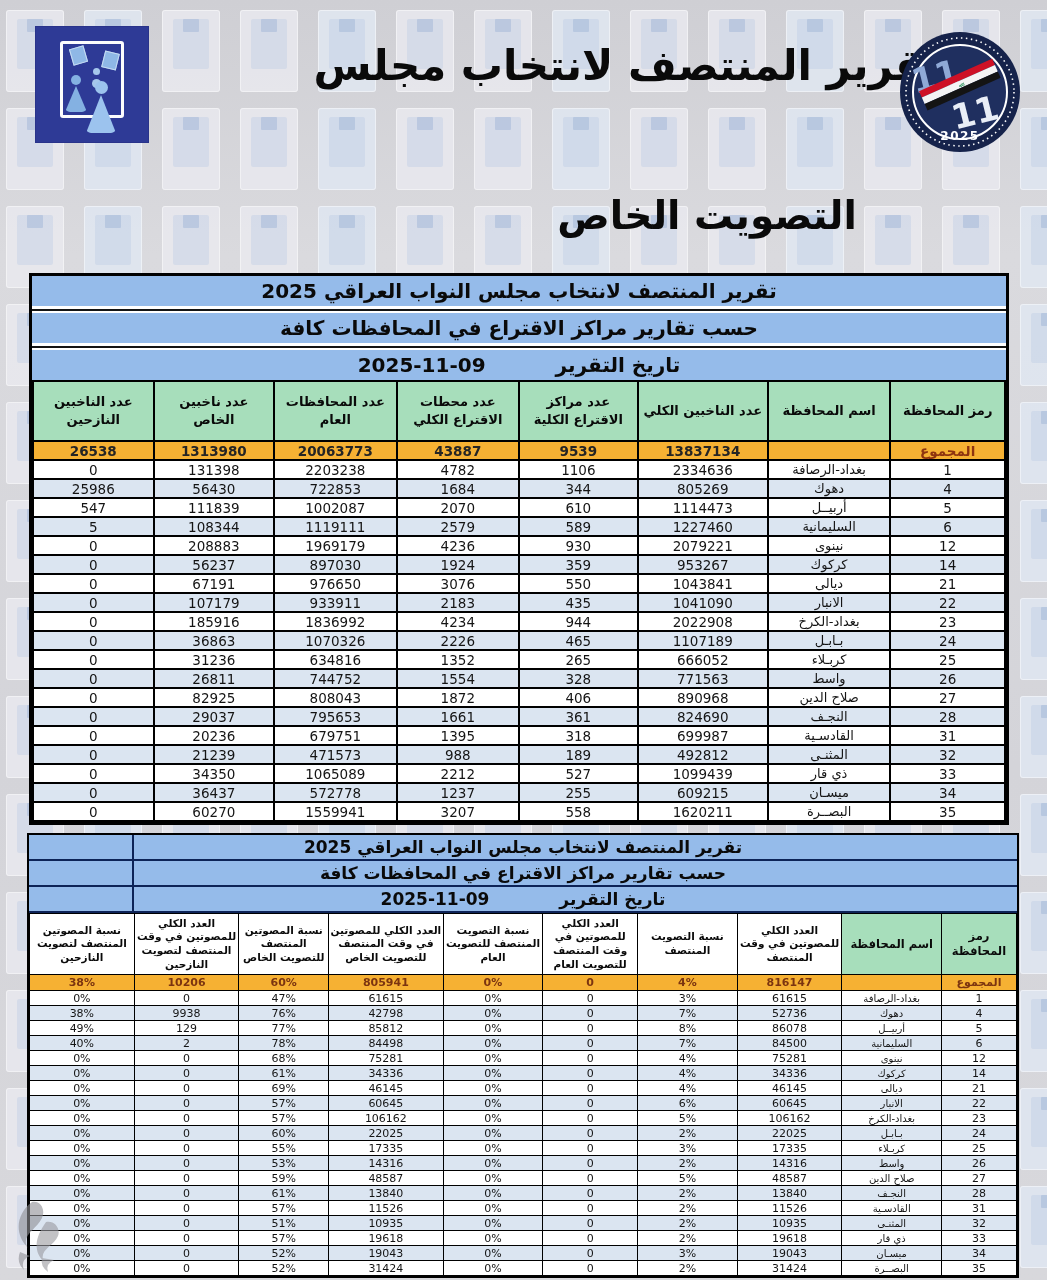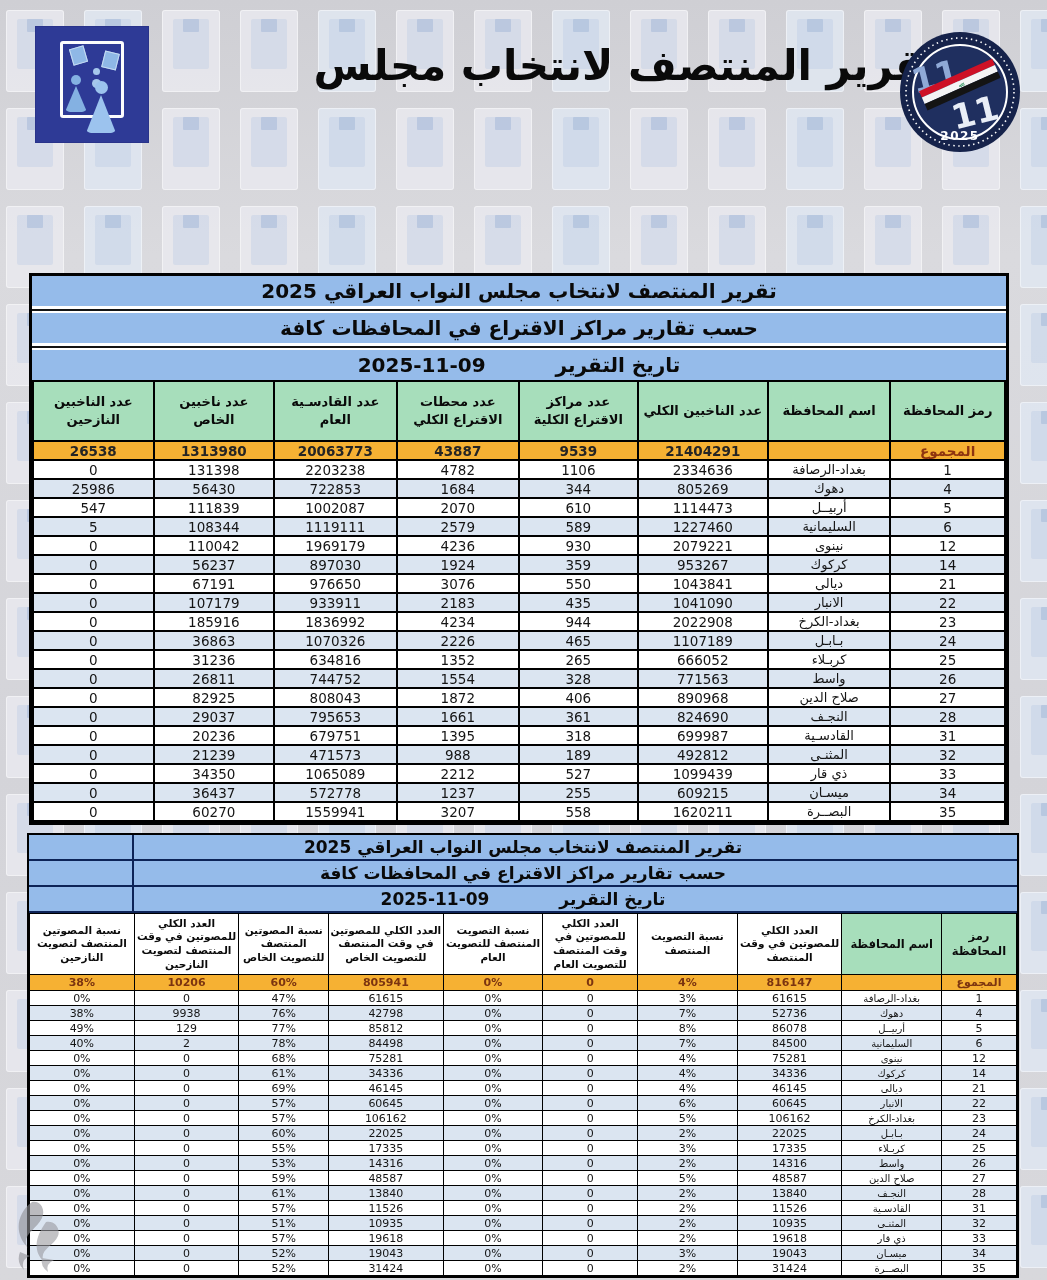--- a/index.html
+++ b/index.html
@@ -1022,20 +1022,21 @@
       <div class="fig large">
         <div class="head"></div>
           <div class="bodyshape"></div>
       </div>
     </div>
 
     <div class="main-title">
       <div>تقرير المنتصف لانتخاب مجلس</div>
     </div>
 
+    <div class="special-subtitle">التصويت الخاص</div>
 
     <svg class="badge" viewBox="0 0 124 124">
       <circle cx="62" cy="62" r="60" fill="#16234b"></circle>
       <circle cx="62" cy="62" r="54" fill="none" stroke="#ffffff" stroke-width="1.6" stroke-dasharray="1.5 3.5"></circle>
       <circle cx="62" cy="62" r="47" fill="#1f2f5f" stroke="#ffffff" stroke-width="2"></circle>
       <text x="40" y="58" font-size="34" font-weight="bold" fill="#8fa9d6" transform="rotate(-14 40 58)" text-anchor="middle">11</text>
       <text x="80" y="94" font-size="34" font-weight="bold" fill="#e9eef7" transform="rotate(-14 80 94)" text-anchor="middle">11</text>
       <g transform="rotate(-24 62 55)">
         <rect x="22" y="44" width="80" height="7" fill="#ce1126"></rect>
         <rect x="22" y="51" width="80" height="7" fill="#f4f4f4"></rect>
@@ -1074,30 +1075,30 @@
           <col style="width: 12.4%;">
           <col style="width: 12.4%;">
         </colgroup>
         <thead>
           <tr>
             <th class="green">رمز المحافظة</th>
             <th class="green">اسم المحافظة</th>
             <th class="green">عدد الناخبين الكلي</th>
             <th class="green">عدد مراكز الاقتراع الكلية</th>
             <th class="green">عدد محطات الاقتراع الكلي</th>
-            <th class="green">عدد القادسـية العام</th>
+            <th class="green">عدد المحافظات العام</th>
             <th class="green">عدد ناخبين الخاص</th>
             <th class="green">عدد الناخبين النازحين</th>
           </tr>
         </thead>
         <tbody>
           <tr class="total">
             <td class="total-label">المجموع</td>
             <td class="num"></td>
-            <td class="num">21404291</td>
+            <td class="num">13837134</td>
             <td class="num">9539</td>
             <td class="num">43887</td>
             <td class="num">20063773</td>
             <td class="num">1313980</td>
             <td class="num">26538</td>
           </tr>
           <tr>
             <td class="num">1</td>
             <td class="name">بغداد-الرصافة</td>
             <td class="num">2334636</td>
@@ -1137,21 +1138,21 @@
             <td class="num">108344</td>
             <td class="num">5</td>
           </tr>
           <tr>
             <td class="num">12</td>
             <td class="name">نينوى</td>
             <td class="num">2079221</td>
             <td class="num">930</td>
             <td class="num">4236</td>
             <td class="num">1969179</td>
-            <td class="num">110042</td>
+            <td class="num">208883</td>
             <td class="num">0</td>
           </tr>
           <tr class="alt">
             <td class="num">14</td>
             <td class="name">كركوك</td>
             <td class="num">953267</td>
             <td class="num">359</td>
             <td class="num">1924</td>
             <td class="num">897030</td>
             <td class="num">56237</td>

